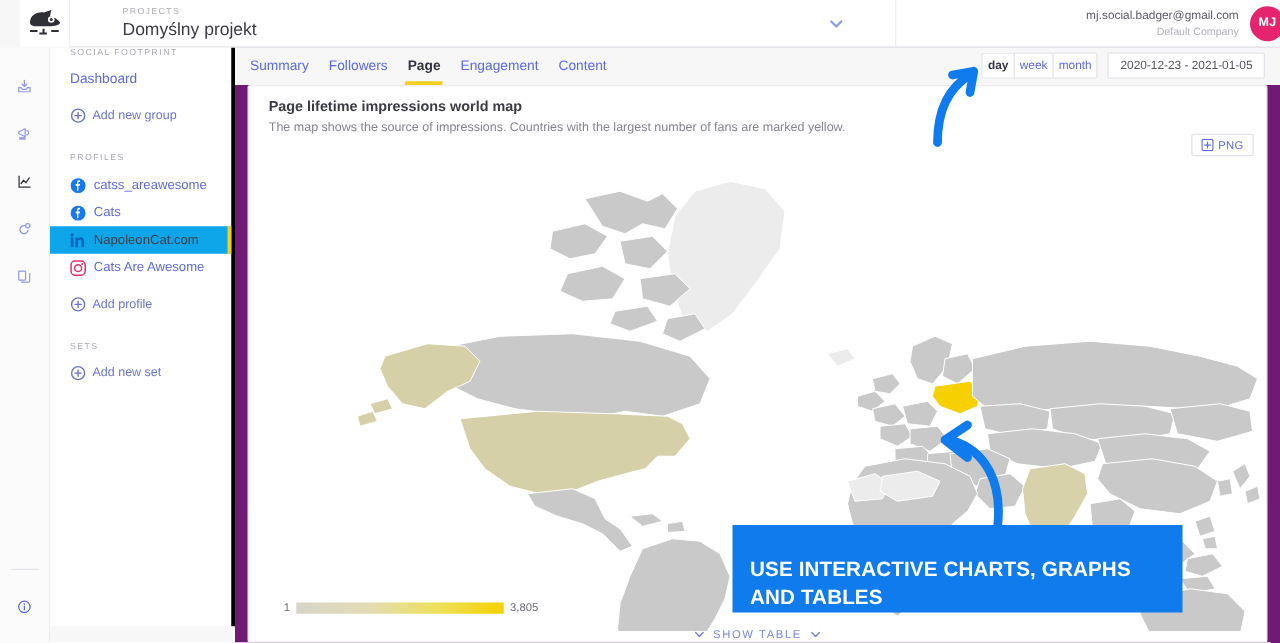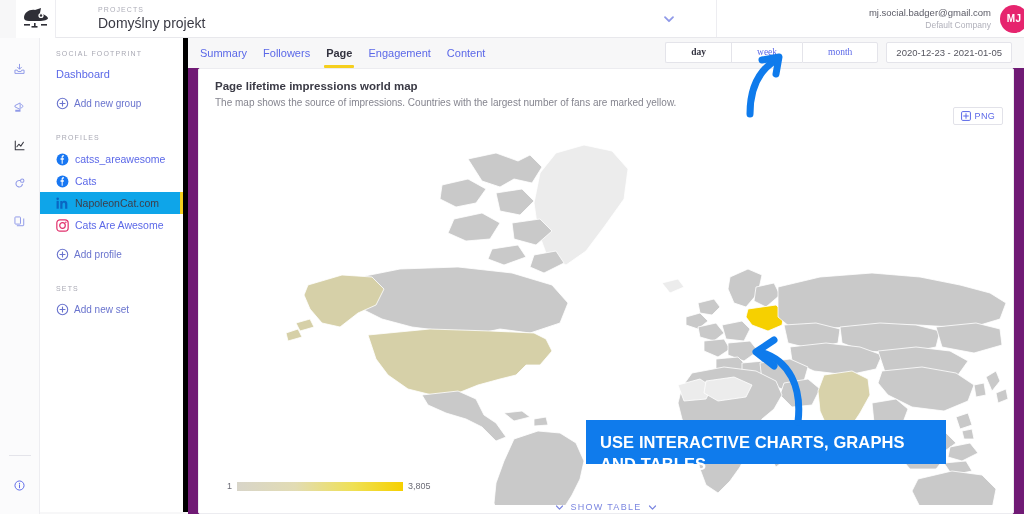--- a/index.html
+++ b/index.html
@@ -58,22 +58,22 @@
     cursor: pointer;
   }
   .rail-bottom {
     margin-top: auto; width: 100%; display: flex; flex-direction: column; align-items: center;
     padding-bottom: 10px;
   }
   .rail-div { width: 22px; height: 1px; background: #e4e4ea; margin-bottom: 10px; }
 
   
   .sidebar {
-    position: absolute; top: 36px; left: 40px; width: 148px; height: 476px;
-    background: #ffffff; border-right: 5px solid #000000; padding: 10px 0 0 0;
+    position: absolute; top: 25px; left: 40px; width: 148px; height: 476px;
+    background: #ffffff; border-right: 3px solid #000000; padding: 10px 0 0 0;
   }
   .side-head {
     font-size: 7px; letter-spacing: 1.15px; color: #a9a9b4; text-transform: uppercase;
     padding: 0 0 0 16px; margin-bottom: 7px; margin-top: 4px;
   }
   .side-link {
     font-size: 11px; color: #5b68e8; padding: 3px 0 3px 16px; cursor: pointer;
     display: flex; align-items: center; gap: 5px; line-height: 15px;
   }
   .side-add { font-size: 10px; color: #6a74ce; }
@@ -105,21 +105,21 @@
   .tab.active { color: #333340; font-weight: bold; }
   .tab.active::after {
     content: ""; position: absolute; left: -2px; right: -2px; bottom: 0;
     height: 3px; background: #f5cf1e; border-radius: 1px;
   }
   .daterange {
     position: absolute; right: 12px; top: 4px; display: flex; align-items: center; gap: 0;
   }
   .seg {
     background: #fff; border: 1px solid #e4e4ea; border-right: none;
-    font-size: 9.5px; color: #5b68e8; padding: 4px 25px; cursor: pointer; line-height: 11px; font-family: Liberation Serif, serif;
+    font-size: 9.5px; color: #5b68e8; padding: 4px 4px; cursor: pointer; line-height: 11px;
   }
   .seg:first-child { border-radius: 2px 0 0 2px; }
   .seg.last { border-right: 1px solid #e4e4ea; border-radius: 0 2px 2px 0; }
   .seg.on { color: #333340; font-weight: bold; }
   .datebox {
     background: #fff; border: 1px solid #e4e4ea; border-radius: 2px;
     font-size: 9.5px; color: #55555f; padding: 4px 9px; margin-left: 8px;
     cursor: pointer; line-height: 11px;
   }
 
@@ -169,22 +169,22 @@
   .callout {
     position: absolute; background: #0f7bec; color: #fff;
     font-weight: bold; z-index: 30; letter-spacing: .1px;
   }
   .callout .ln { display: block; }
   #callout-timespan {
     left: 692px; top: 110px; width: 308px; height: 62px;
     padding: 11px 12px 0 12px; font-size: 16.5px; line-height: 22px;
   }
   #callout-charts {
-    left: 586px; top: 420px; width: 360px; height: 44px;
-    padding: 11px 14px 0 14px; font-size: 16.5px; line-height: 22px;
+    left: 586px; top: 420px; width: 360px; height: 70px;
+    padding: 25px 14px 0 14px; font-size: 16.5px; line-height: 22px;
   }
   .arrow-svg { position: absolute; z-index: 31; overflow: visible; }
   #arrow-timespan { left: 742px; top: 48px; }
   #arrow-charts { left: 740px; top: 336px; }
 </style>
 </head>
 <body>
 
 <div class="app">
 

